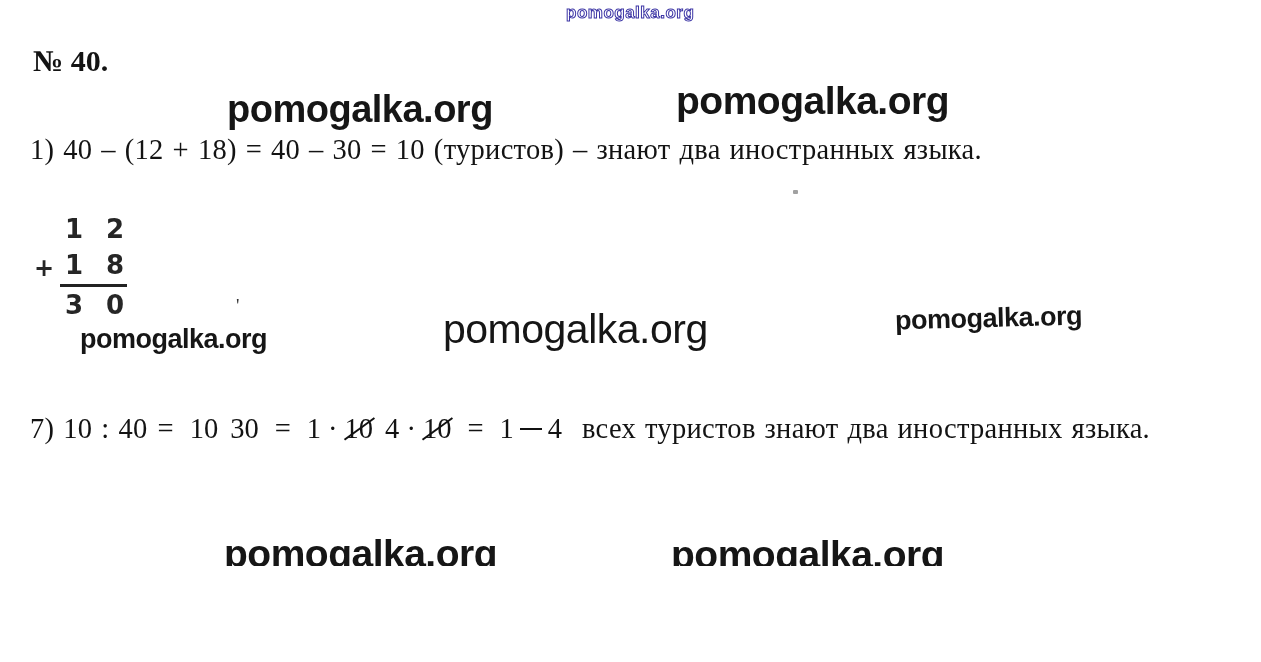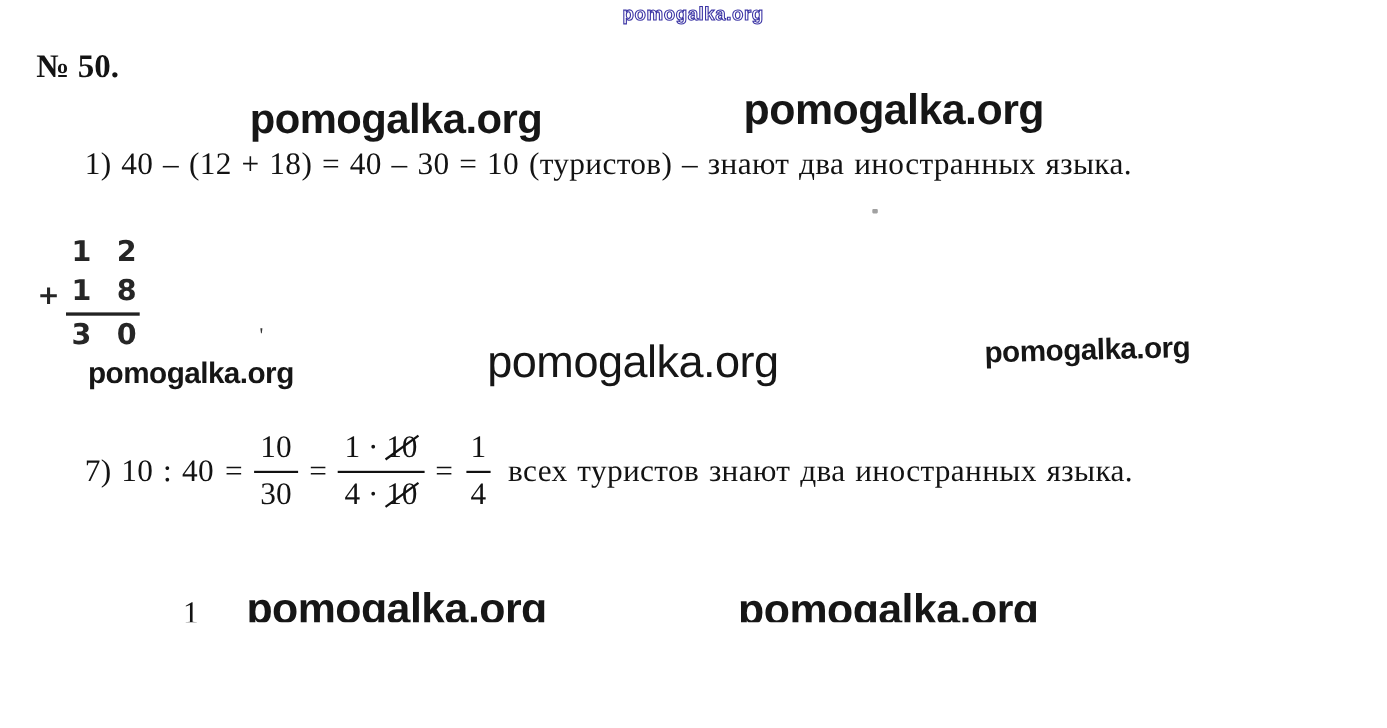--- a/index.html
+++ b/index.html
@@ -23,33 +23,33 @@
   }
   .wm-blue{
     font-family:"Liberation Sans", sans-serif;
     font-weight:700;
     font-size:17px;
     color:rgba(255,255,255,0);
     -webkit-text-stroke:1px #3c35a5;
     letter-spacing:0.5px;
   }
   .title{font-size:30px;font-weight:700;}
-  .line-text{font-size:28.5px;letter-spacing:0.3px;word-spacing:1.5px;margin-left:47px;}
+  .line-text{font-size:28.5px;letter-spacing:0.3px;word-spacing:1.5px;}
   
   .col-add-row{
     font-family:"DejaVu Sans", sans-serif;
     font-weight:600;font-size:26px;color:#262626;
     display:flex;gap:23px;line-height:1;
   }
   .col-add-rule{background:#222222;height:3px;}
   .plus{font-family:"DejaVu Sans", sans-serif;font-weight:600;font-size:24px;color:#262626;line-height:1;}
   
   .eq-row{display:flex;align-items:center;}
   .eq-sym{font-size:28.5px;margin:0 10px;}
-  .frac{display:inline-flex;flex-direction:column;align-items:center;font-size:28.5px;line-height:1.15;}
+  .frac{display:inline-flex;flex-direction:row;align-items:center;font-size:28.5px;line-height:1.15;}
   .frac .num,.frac .den{padding:0 6px;display:flex;align-items:baseline;gap:7px;}
   .frac .bar{background:#111111;height:2.5px;align-self:stretch;margin:4px 0;}
   .frac .bar-short{background:#111111;height:2.5px;width:22px;margin:4px 0;}
   .cancel{position:relative;display:inline-block;}
   .cancel::after{
     content:"";position:absolute;left:-4px;right:-4px;top:46%;
     border-top:2.5px solid #111111;
     transform:rotate(-36deg);
   }
   .answer-label{font-size:28.5px;text-decoration:underline;text-decoration-thickness:2px;text-underline-offset:5px;}
@@ -57,21 +57,21 @@
   .tick{font-size:19px;color:#333;font-family:"Liberation Serif", serif;}
   .speck{width:5px;height:4px;background:#8a8a8a;border-radius:1px;opacity:0.8;}
 </style>
 </head>
 <body>
 
 <div class="canvas">
 
   <div class="abs wm-blue" style="left:566px;top:3px;">pomogalka.org</div>
 
-  <div class="abs serif title" style="left:33px;top:44px;">№ 50.</div>
+  <div class="abs serif title" style="left:33px;top:44px;">№ 40.</div>
 
   <div class="abs wm" style="left:227px;top:90px;font-size:38px;">pomogalka.org</div>
   <div class="abs wm" style="left:676px;top:81px;font-size:39px;">pomogalka.org</div>
 
   <div class="abs serif line-text" style="left:30px;top:134px;">1) 40 – (12 + 18) = 40 – 30 = 10 (туристов) – знают два иностранных языка.</div>
 
   <div class="abs plus" style="left:34px;top:256px;">+</div>
   <div class="abs col-add-row" style="left:65px;top:216px;">
     <span>1</span>
     <span>2</span>

